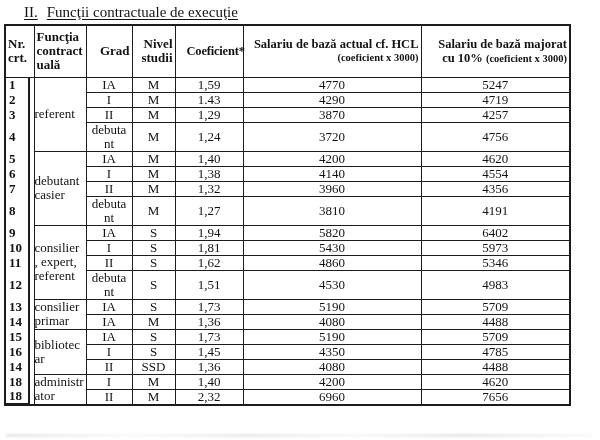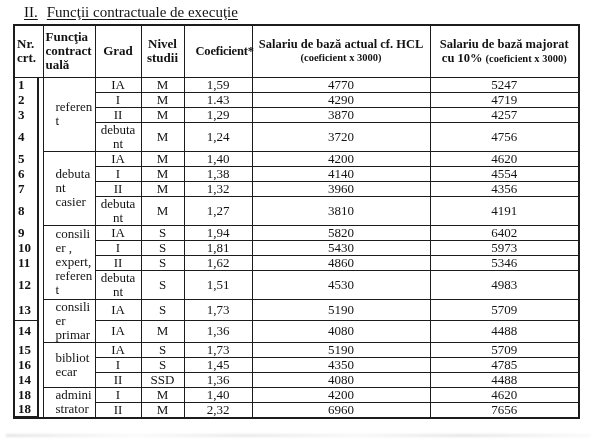--- a/index.html
+++ b/index.html
@@ -18,33 +18,33 @@
     text-decoration:underline;
     text-underline-offset:2px;
     white-space:nowrap;
   }
   .doc-title .numeral { padding-right:9px; }
 
   table.salary {
     border-collapse:collapse;
     table-layout:fixed;
     width:565px;
-    margin-left:13px;
+    margin-left:4px;
     border:2px solid #1c1c1c;
   }
   td, th {
     border:1.5px solid #1c1c1c;
     font-size:13px;
     line-height:14px;
     padding:0 2px;
     overflow-wrap:anywhere;
     vertical-align:middle;
     background:#fff;
   }
-  th { font-weight:bold; text-align:center; padding:1px 2px; }
+  th { font-weight:bold; text-align:right; padding:1px 2px; }
   tr.h { height:52px; }
   tr.s { height:15px; }
 
   th.nrh, th.fnh { text-align:left; vertical-align:middle; }
   th.coefh { white-space:nowrap; font-size:12.5px; letter-spacing:-0.2px; padding:11px; }
   th.salh  { font-size:12.5px; line-height:14px; }
   th.salh .note { font-size:10.5px; font-weight:bold; }
   th.salh .note-block { display:block; font-size:10.5px; font-weight:bold; }
 
   
@@ -56,21 +56,21 @@
   }
   td.nr::after {  
     content:""; position:absolute; top:-1px; bottom:-1px; right:4px;
     width:1.5px; background:#1c1c1c;
   }
   td.nr::before { 
     content:""; position:absolute; left:-2px; right:4px; bottom:-1px;
     height:1.5px; background:#1c1c1c;
   }
 
-  td.fn { text-align:left; padding:0 1px 0 12px; }
+  td.fn { text-align:left; padding:0 1px 0 0; }
   td.c  { text-align:center; }
 
   .scan-smudge {
     position:absolute; left:6px; right:8px; top:434px; height:3px;
     background:linear-gradient(90deg,
       rgba(0,0,0,0.10), rgba(0,0,0,0.02) 22%, rgba(0,0,0,0.09) 41%,
       rgba(0,0,0,0.03) 60%, rgba(0,0,0,0.10) 78%, rgba(0,0,0,0.02));
     filter:blur(1px);
   }
 </style>

